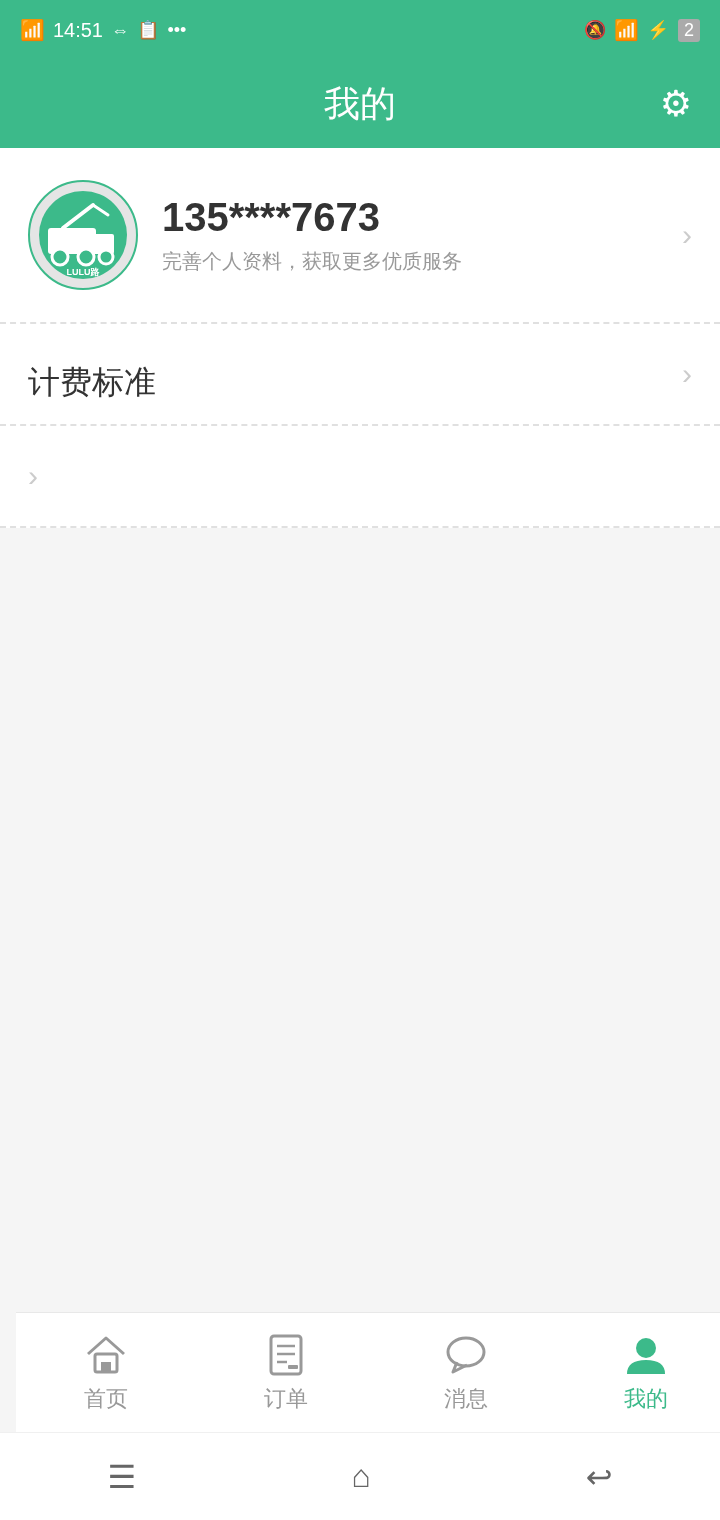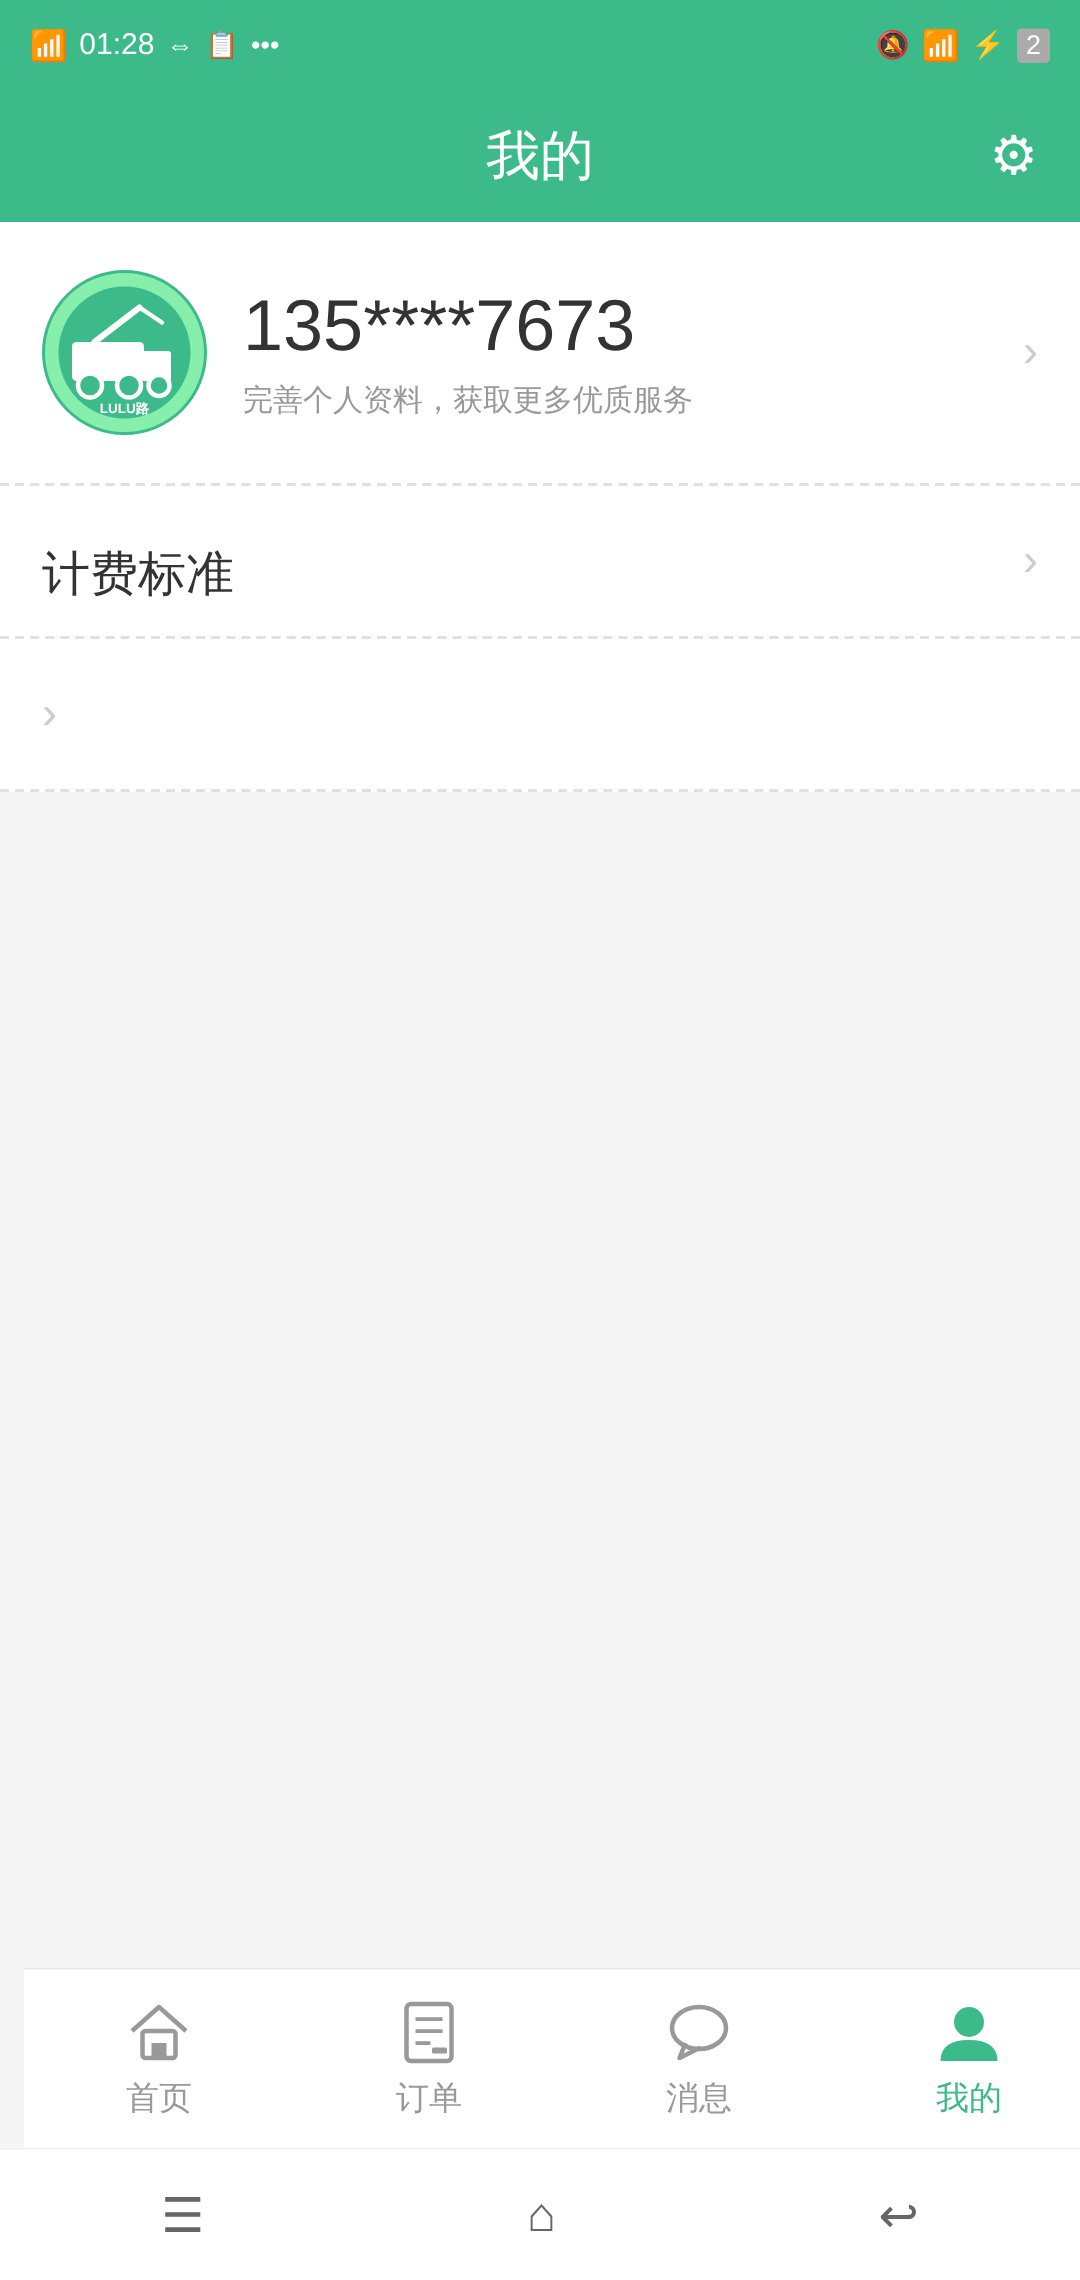--- a/index.html
+++ b/index.html
@@ -76,34 +76,34 @@
       padding: 32px 28px;
       display: flex;
       align-items: center;
       gap: 24px;
       cursor: pointer;
     }
     .avatar-container {
       width: 110px;
       height: 110px;
       border-radius: 55px;
-      background: #86efac;
+      background: #e5e5e5;
       border: 2px solid #3cba8a;
       display: flex;
       align-items: center;
       justify-content: center;
       flex-shrink: 0;
       overflow: hidden;
     }
     .profile-info {
       flex: 1;
     }
     .profile-phone {
-      font-size: 48px;
-      font-weight: 400;
+      font-size: 40px;
+      font-weight: 700;
       color: #333;
       margin-bottom: 8px;
     }
     .profile-subtitle {
       font-size: 20px;
       color: #999;
     }
     .profile-arrow {
       color: #ccc;
       font-size: 30px;
@@ -189,21 +189,21 @@
       color: #666;
       font-size: 32px;
     }
   </style>
 </head>
 <body>
 
 <div class="status-bar">
   <div class="status-bar-left">
     <span>📶</span>
-    <span>01:28</span>
+    <span>14:51</span>
     <span style="font-size:18px;">⇔</span>
     <span style="font-size:18px;">📋</span>
     <span style="font-size:18px;">•••</span>
   </div>
   <div class="status-bar-right">
     <span style="font-size:18px;">🔕</span>
     <span>📶</span>
     <span style="font-size:18px;">⚡</span>
     <span style="font-size:18px; background:#aaa; border-radius:3px; padding:1px 6px; color:white;">2</span>
   </div>

